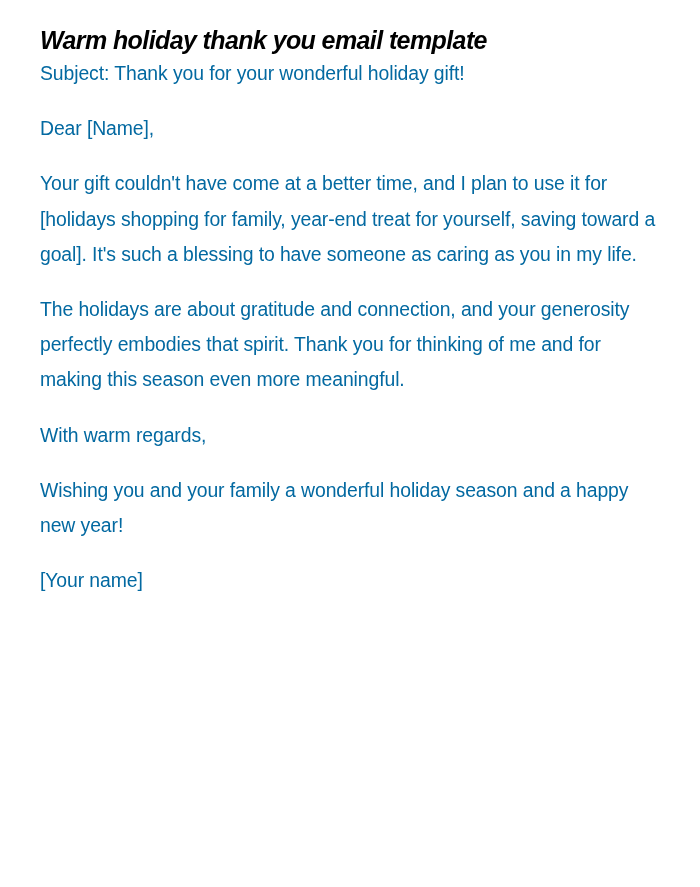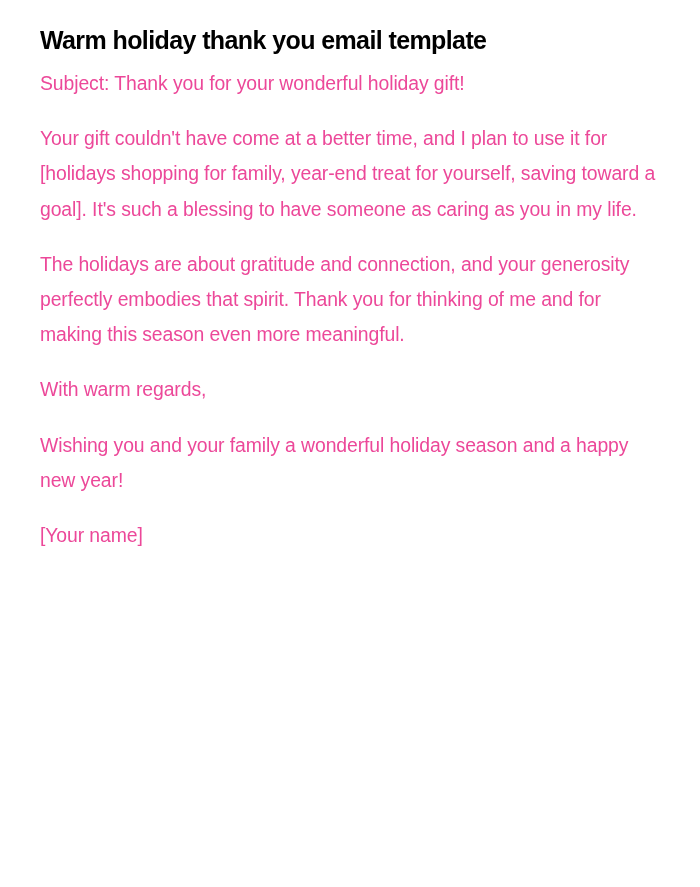--- a/index.html
+++ b/index.html
@@ -17,36 +17,38 @@
     .doc {
       padding: 24px 40px 0 40px;
       box-sizing: border-box;
       width: 700px;
     }
     .title {
       font-family: "Liberation Sans", sans-serif;
       font-weight: bold;
       font-size: 25px;
       line-height: 32px;
-      margin: 0 0 10px 0;
+      margin: 0 0 0 0;
       letter-spacing: -0.6px;
       color: #000000;
+      font-style: italic;
     }
     .p {
       font-size: 19.4px;
       line-height: 35.2px;
       margin: 0 0 20px 0;
       letter-spacing: -0.1px;
-      color: #ec4899;
+      color: #0369a1;
     }
   </style>
 </head>
 <body>
 
 <div class="doc">
   <h1 class="title">Warm holiday thank you email template</h1>
   <p class="p">Subject: Thank you for your wonderful holiday gift!</p>
+  <p class="p">Dear [Name],</p>
   <p class="p">Your gift couldn't have come at a better time, and I plan to use it for [holidays shopping for family, year-end treat for yourself, saving toward a goal]. It's such a blessing to have someone as caring as you in my life.</p>
   <p class="p">The holidays are about gratitude and connection, and your generosity perfectly embodies that spirit. Thank you for thinking of me and for making this season even more meaningful.</p>
   <p class="p">With warm regards,</p>
   <p class="p">Wishing you and your family a wonderful holiday season and a happy new year!</p>
   <p class="p">[Your name]</p>
 </div>
 
 </body></html>

